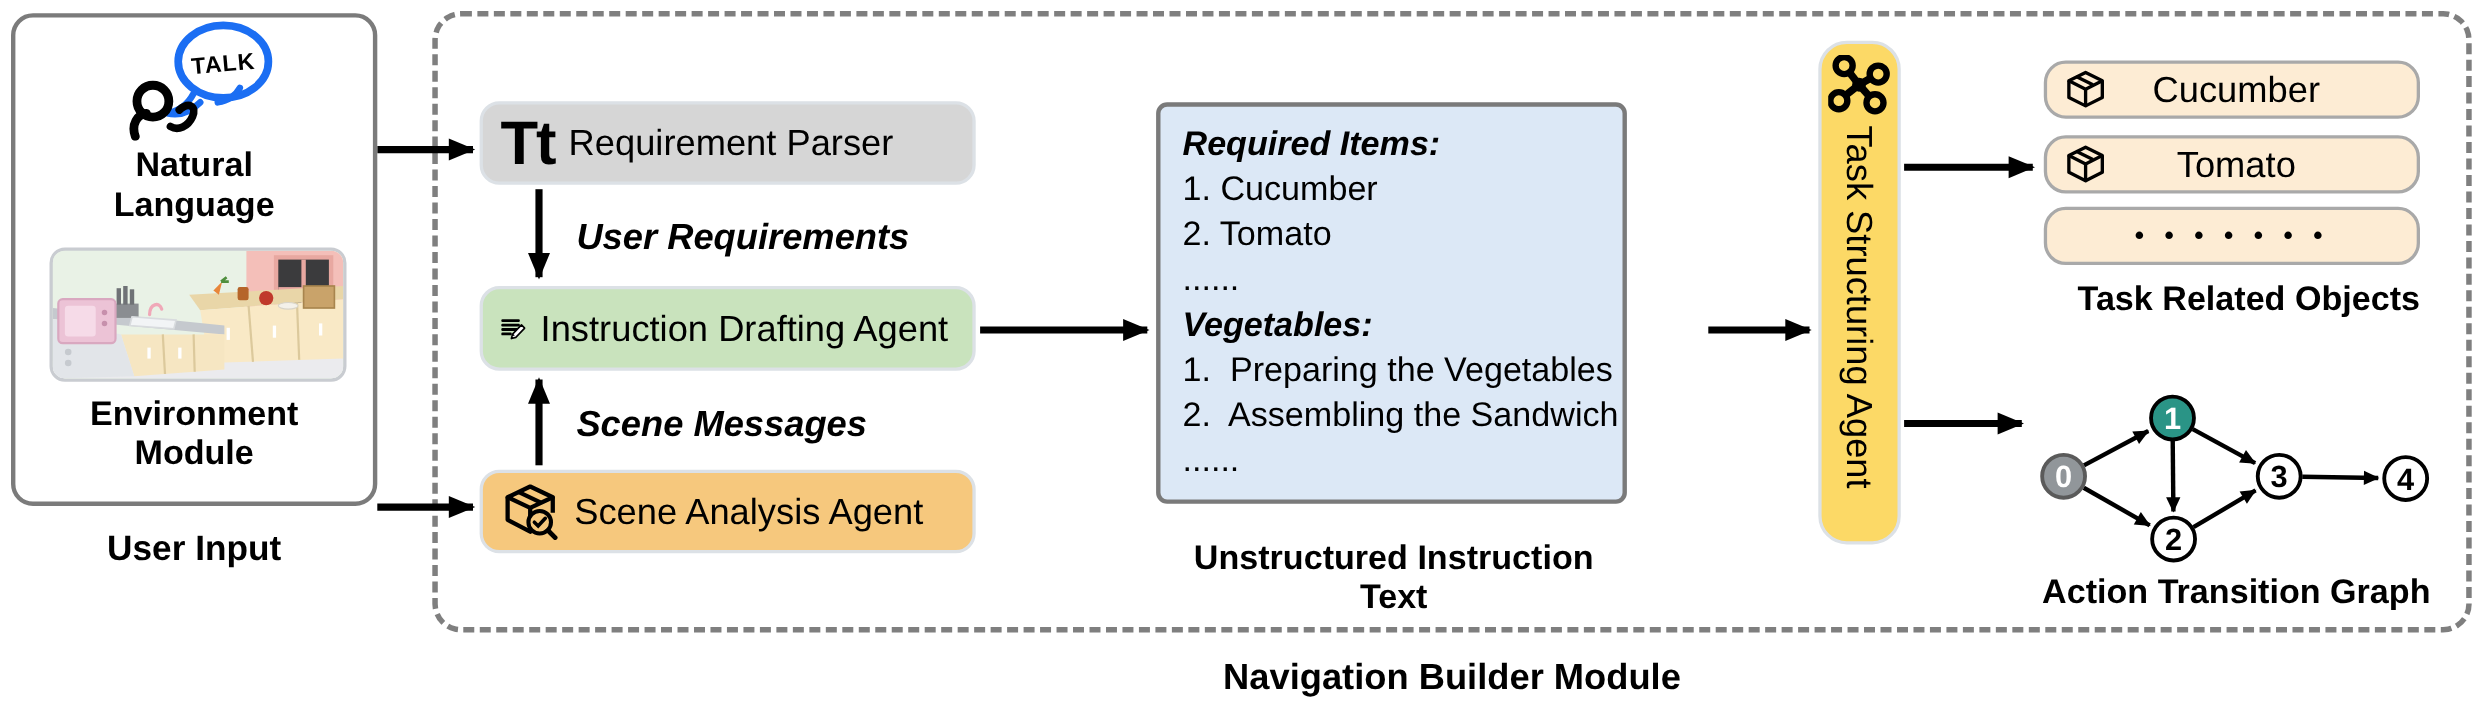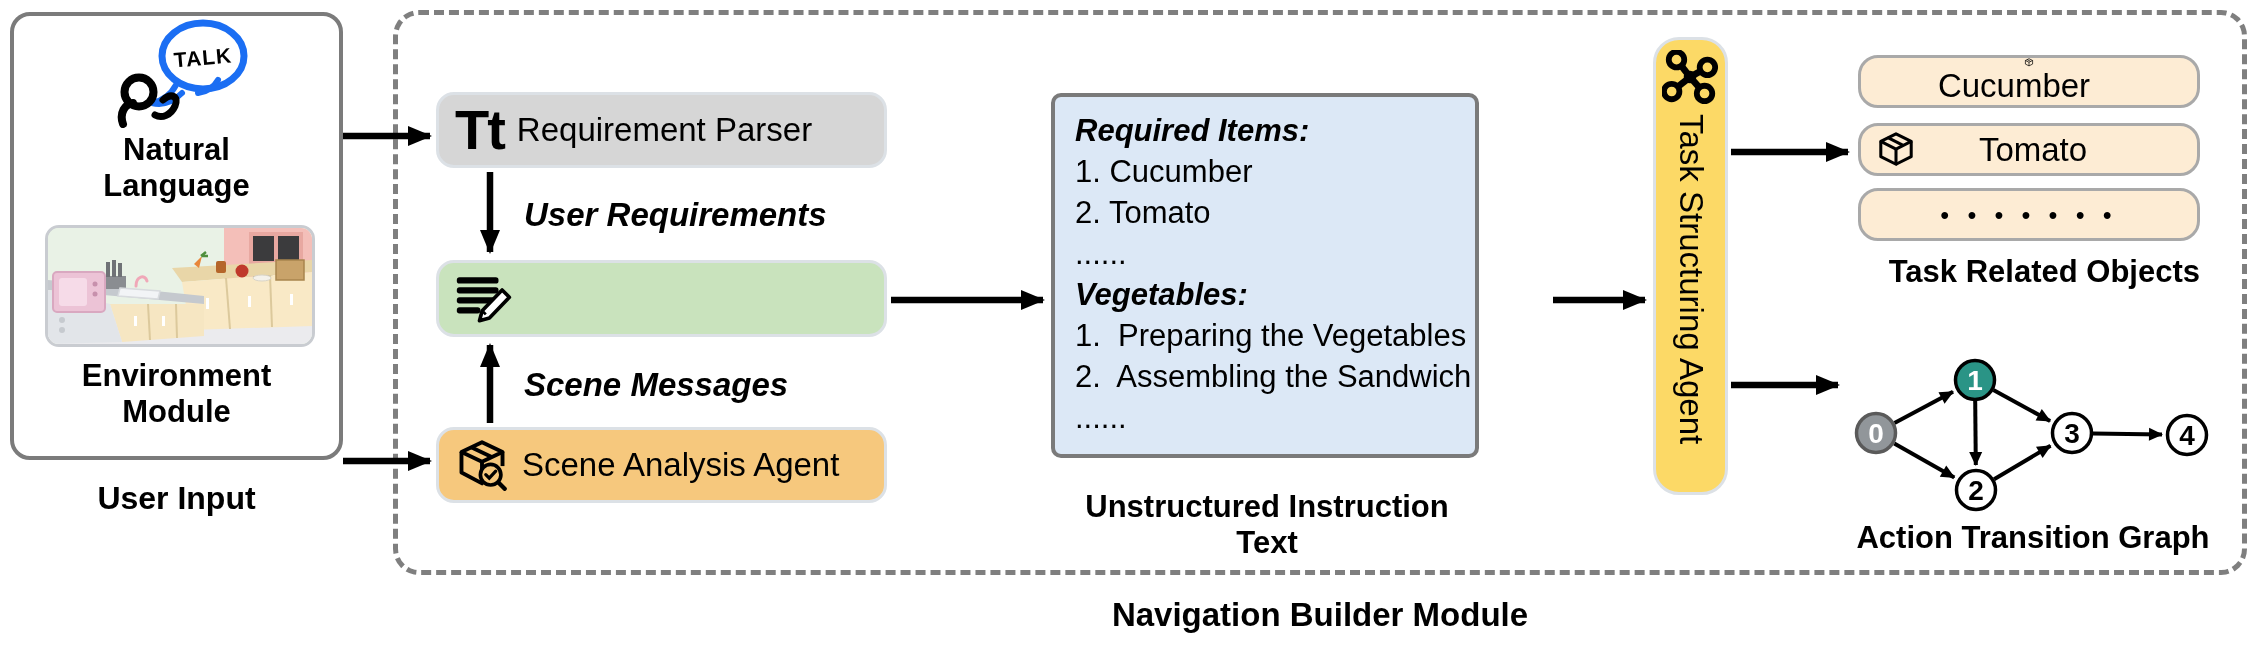--- a/index.html
+++ b/index.html
@@ -171,20 +171,21 @@
     <svg width="58" height="54" viewBox="0 0 64 56">
       <g fill="#000">
         <rect x="2" y="4" width="46" height="7" rx="3"></rect>
         <rect x="2" y="15" width="46" height="7" rx="3"></rect>
         <rect x="2" y="26" width="46" height="7" rx="3"></rect>
         <rect x="2" y="37" width="26" height="7" rx="3"></rect>
       </g>
       <path d="M52,18 L60,26 L38,49 L27,52 L30,41 Z" fill="#fff" stroke="#000" stroke-width="4" stroke-linejoin="round"></path>
       <line x1="34" y1="45" x2="31" y2="42" stroke="#000" stroke-width="3"></line>
     </svg>
+    <span class="lbl">Instruction Drafting Agent</span>
   </div>
 
   <div id="scene-box" class="abs agent-box">
     <svg width="54" height="52" viewBox="0 0 50 48">
       <g fill="none" stroke="#000" stroke-width="3.6" stroke-linejoin="round">
         <path d="M25,3 L44,12 L25,21 L6,12 Z"></path>
         <path d="M6,12 V31 L25,41 V21"></path>
         <path d="M44,12 V25"></path>
         <path d="M15,7.5 L34,16.5"></path>
       </g>
@@ -221,21 +222,21 @@
       <g fill="#fcd966" stroke="#000" stroke-width="6">
         <circle cx="15" cy="9" r="8"></circle>
         <circle cx="47" cy="17" r="8"></circle>
         <circle cx="10" cy="42" r="8"></circle>
         <circle cx="44" cy="44" r="8"></circle>
       </g>
     </svg>
     <div id="structuring-label">Task Structuring Agent</div>
   </div>
 
-  <div class="abs obj-box" style="top:55px;flex-direction:column;">
+  <div class="abs obj-box" style="top:55px;">
     <svg width="38" height="38" viewBox="0 0 40 40">
       <g fill="none" stroke="#000" stroke-width="3.2" stroke-linejoin="round">
         <path d="M20,3 L36,11 L20,19 L4,11 Z"></path>
         <path d="M4,11 V27 L20,35 V19"></path>
         <path d="M36,11 V27 L20,35"></path>
         <path d="M11,6.8 L27,14.8"></path>
       </g>
     </svg>
     <span class="olbl">Cucumber</span>
   </div>

